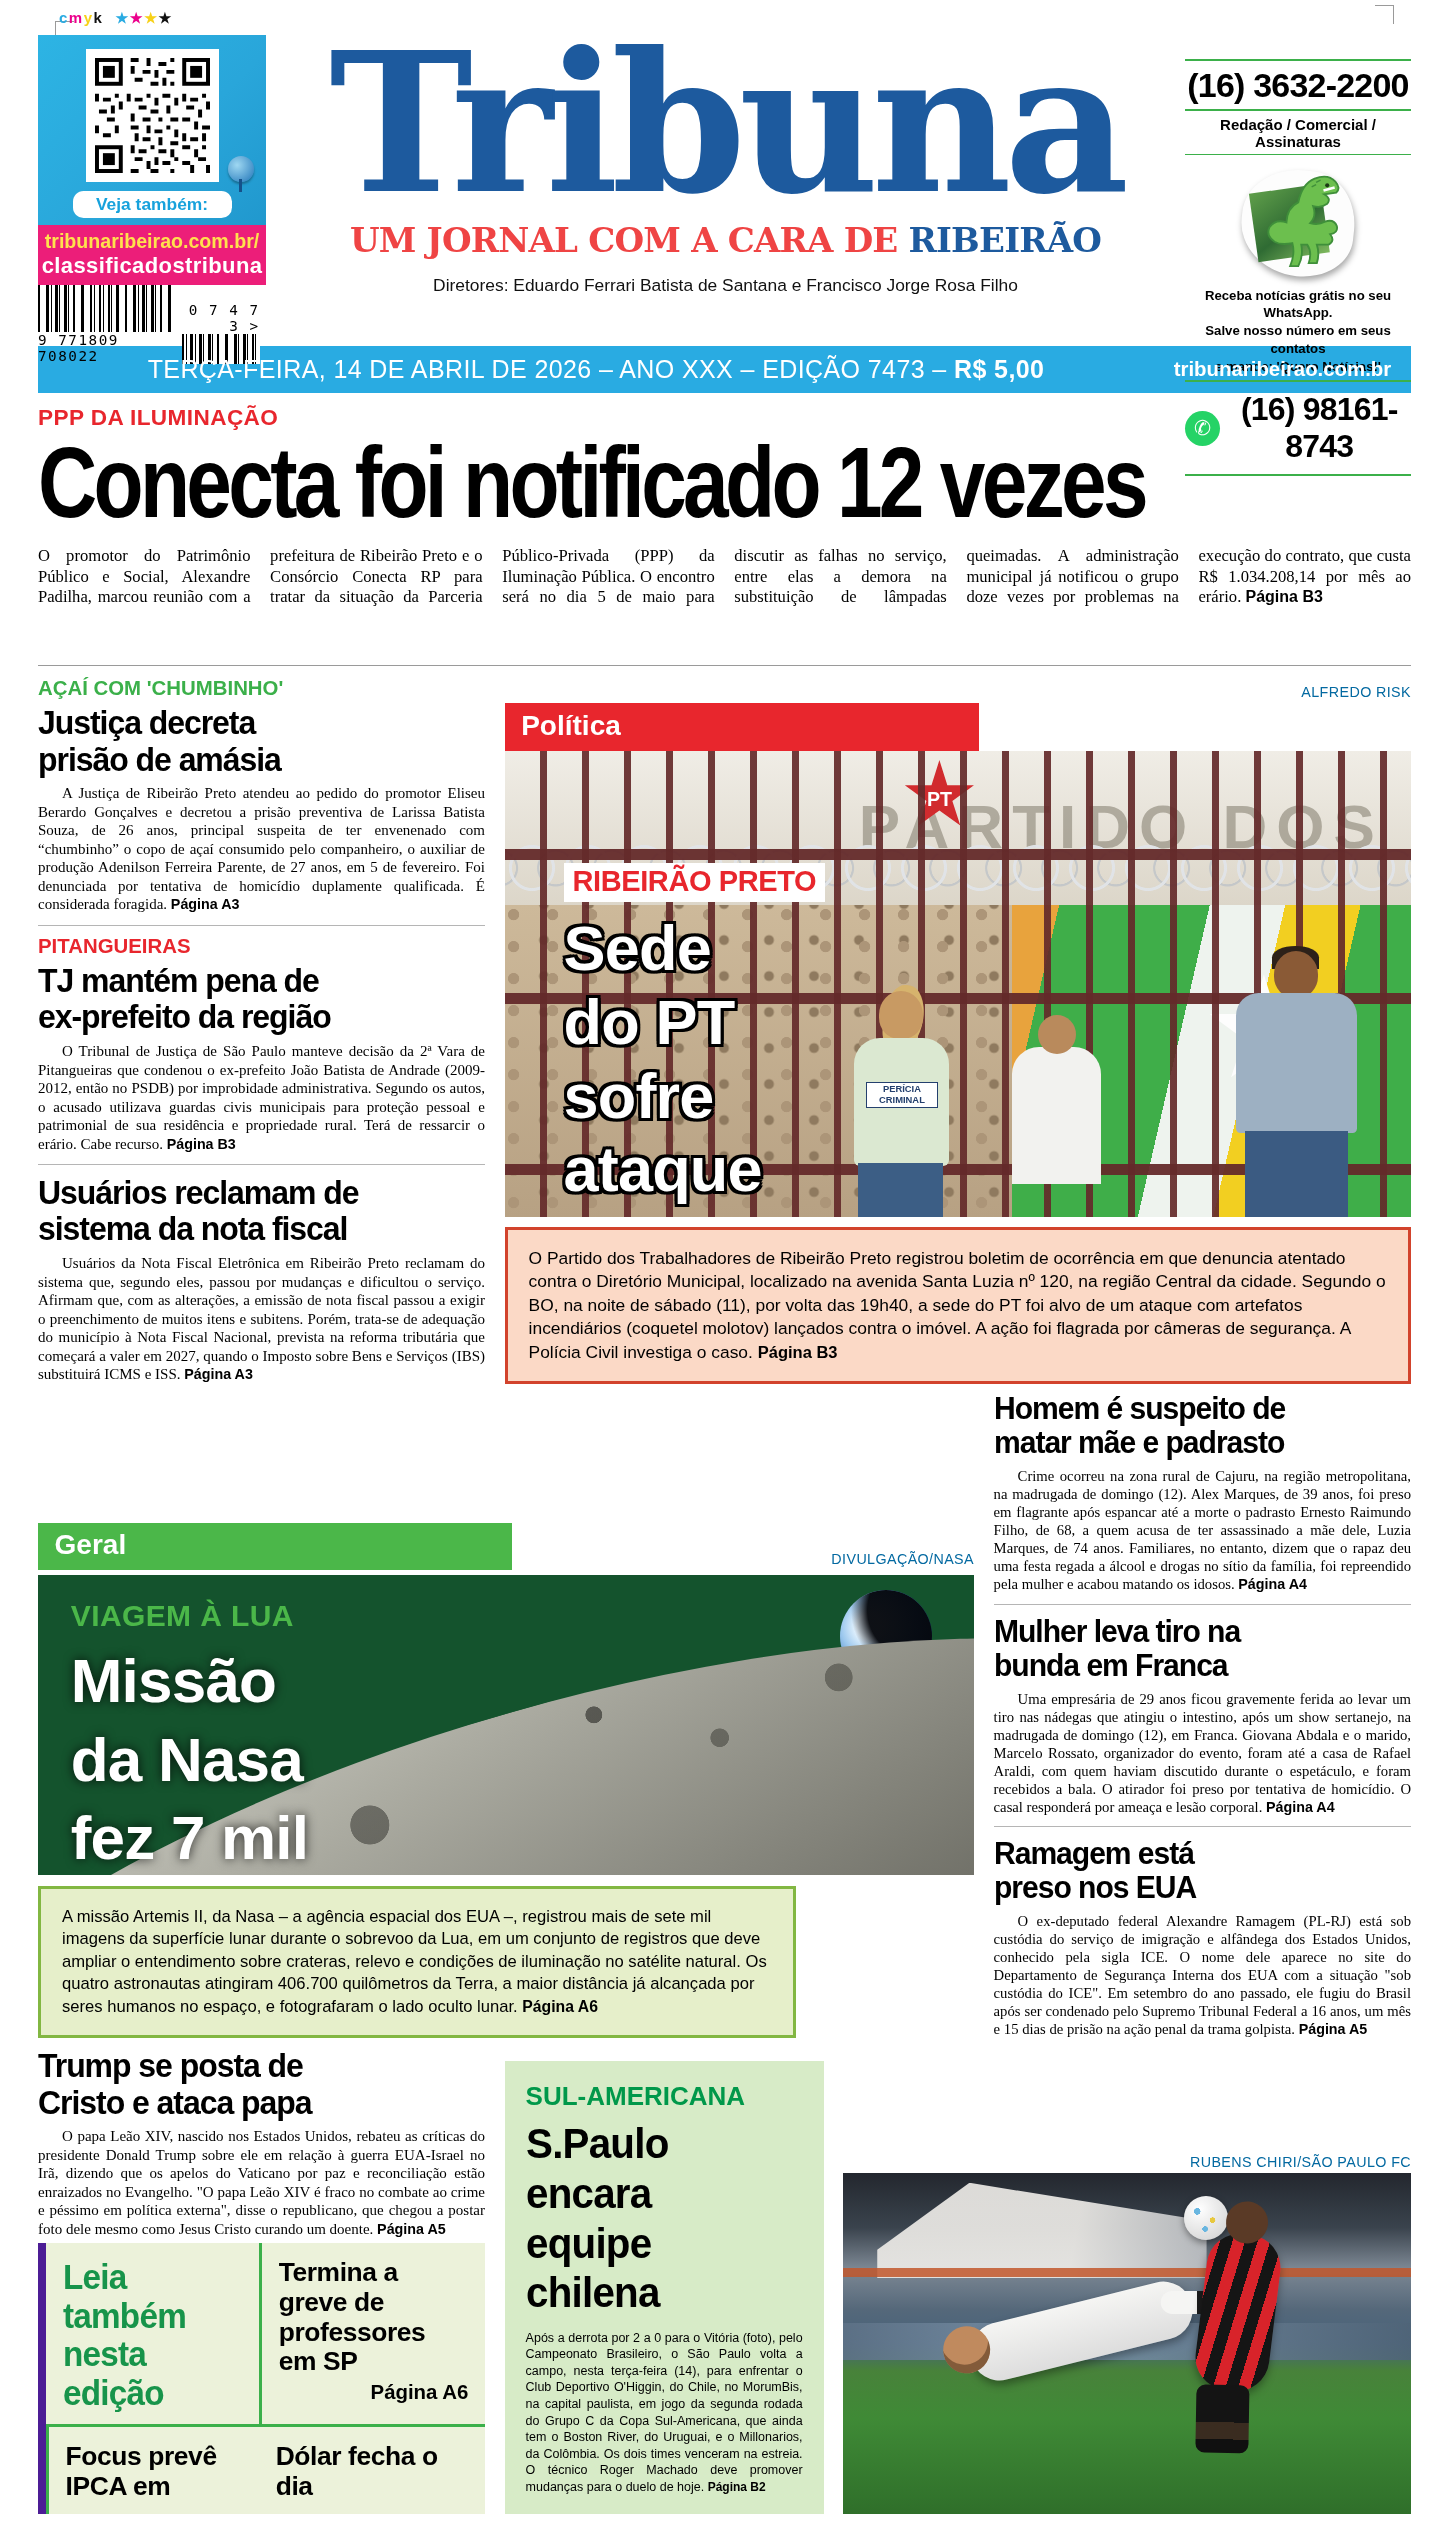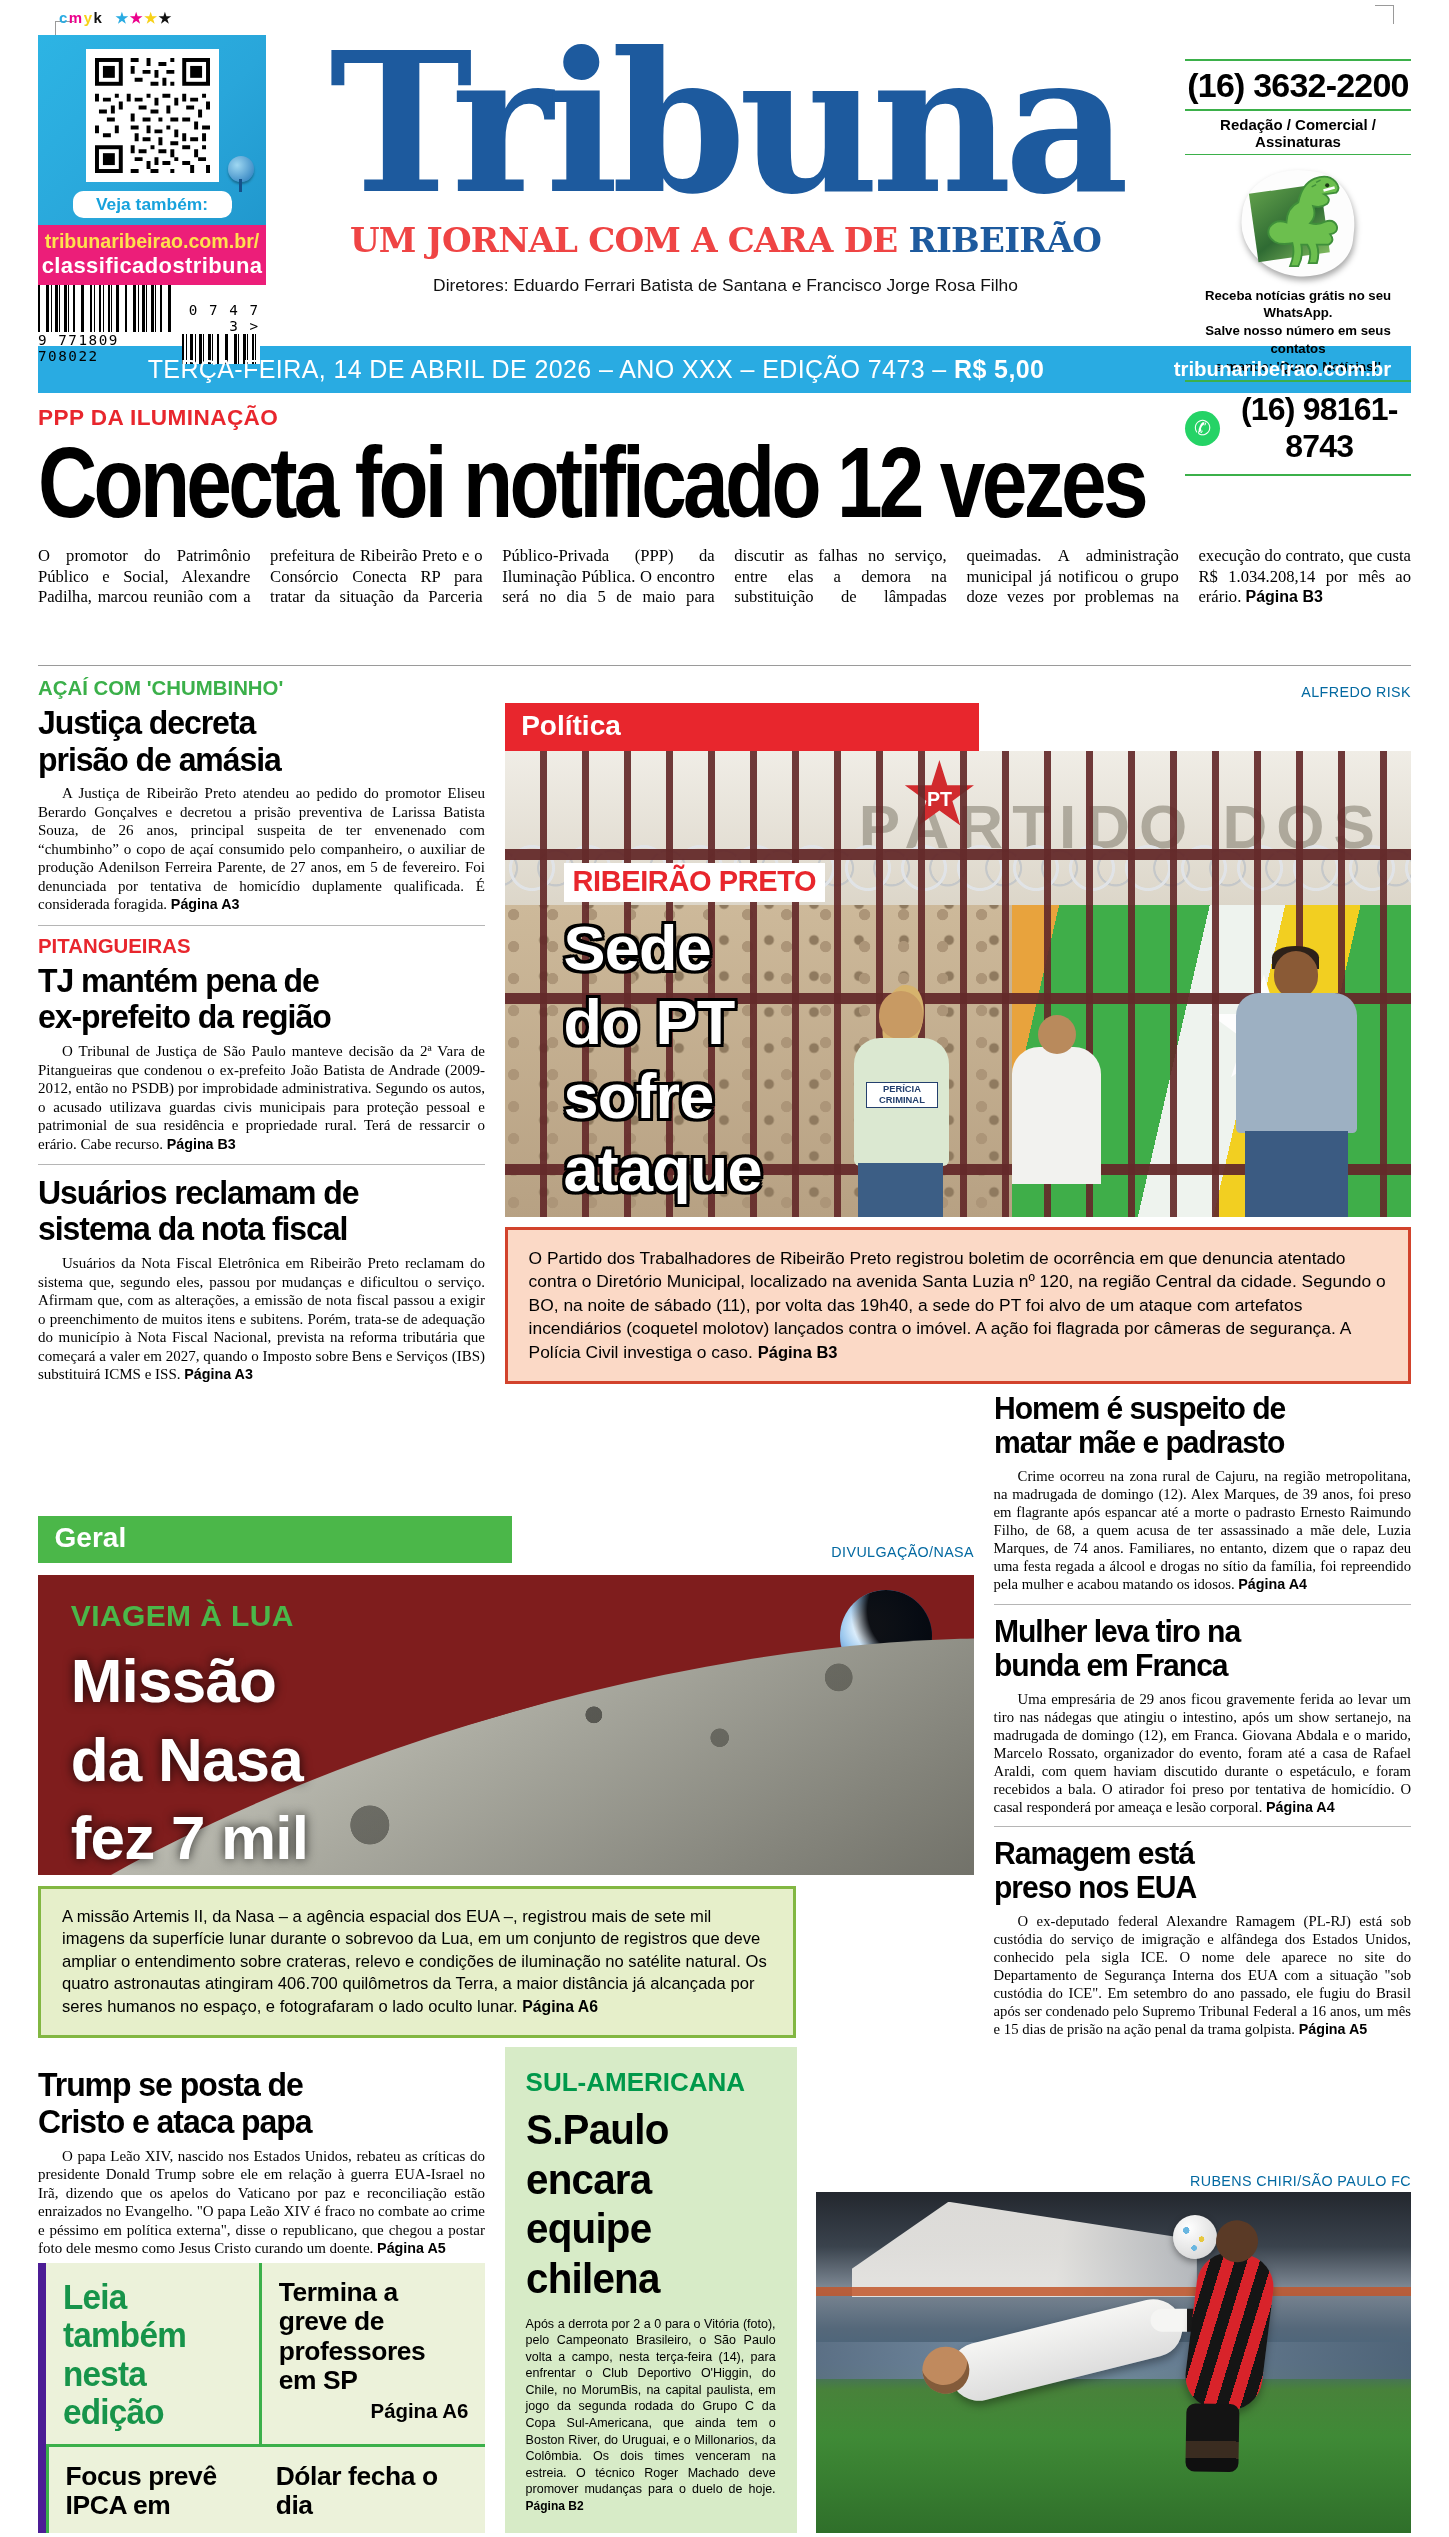--- a/index.html
+++ b/index.html
@@ -86,21 +86,21 @@
   
   .rowA, .rowB, .rowC { display:flex; gap:19.6px; align-items:flex-end; }
   .rowA { margin-top:4.5px; }
   .rowB { margin-top:7.5px; }
   .rowC { margin-top:9px; }
   .colL { width:447px; flex:none; }
   .colPol { flex:1; min-width:0; }
   .colGeral { width:936px; flex:none; }
   .colR { flex:1; min-width:0; }
   .colTrump { width:447px; flex:none; }
-  .colSul { width:292px; flex:none; }
+  .colSul { width:319px; flex:none; }
   .colFoto { flex:1; min-width:0; }
 
   
   .kicker { font-weight:bold; font-size:20.4px; margin-bottom:4.5px; }
   .k-green { color:#3bb04a; }
   .k-red { color:#e8262d; }
   .art-title { font-size:34px; line-height:1.07; letter-spacing:-1.1px; font-weight:bold; transform:scaleX(.94); transform-origin:left top; }
   .art-body { font-size:15px; line-height:18.5px; text-indent:24px; margin-top:7.5px; }
   .art-body .pageref { font-size:14.3px; }
   .colR .art-title { font-size:32px; }
@@ -155,21 +155,21 @@
   .photo-chip { display:inline-block; background:#fff; color:#e8262d; font-weight:bold; font-size:29px; padding:2.3px 9px 3.8px; letter-spacing:-0.4px; }
   .pt-heads { margin-top:10.6px; font-size:63px; font-weight:bold; color:#fff; line-height:1.17; letter-spacing:-0.8px;
     text-shadow:3px 3px 0 #000,-3px -3px 0 #000,3px -3px 0 #000,-3px 3px 0 #000,0 3px 0 #000,3px 0 0 #000,0 -3px 0 #000,-3px 0 0 #000; }
 
   .cap-box { margin-top:10.6px; padding:16.6px 21px; font-size:17.4px; line-height:23.4px; }
   .cap-salmon { background:#fbd9c6; border:3.8px solid #d2432c; }
   .cap-green { background:#e6efca; border:3px solid #82b742; width:758px; font-size:16.6px; line-height:22.6px; }
   .cap-box .pageref { font-size:.95em; }
 
   
-  .photo-moon { position:relative; height:300px; margin-top:12px; background:#7f1d1d; overflow:hidden; }
+  .photo-moon { position:relative; height:300px; margin-top:5px; background:#14532d; overflow:hidden; }
   .moon-earth { position:absolute; right:4.5%; top:5%; width:92px; height:92px; border-radius:50%; z-index:1;
     background:radial-gradient(circle at 32% 40%, #eaf6ff 0 15%, #9cc8ee 34%,#3c77c0 58%, #143a6e 78%, #0a1f3e 100%); }
   .moon-earth::after { content:""; position:absolute; inset:0; border-radius:50%;
     background:radial-gradient(circle at 82% 22%, rgba(5,7,12,.96) 0 46%, transparent 62%); }
   .moon-surface { position:absolute; left:-28%; top:42%; width:175%; height:210%; border-radius:50%; transform:rotate(-16deg); z-index:2;
     background:
       radial-gradient(circle 19.6px at 18% 5%, rgba(35,35,30,.55) 0 60%, transparent 63%),
       radial-gradient(circle 32px at 40% 11%, rgba(30,30,26,.45) 0 60%, transparent 62%),
       radial-gradient(circle 13.6px at 55% 4%, rgba(25,25,22,.55) 0 60%, transparent 64%),
       radial-gradient(circle 22.6px at 70% 9%, rgba(40,40,34,.42) 0 60%, transparent 63%),

